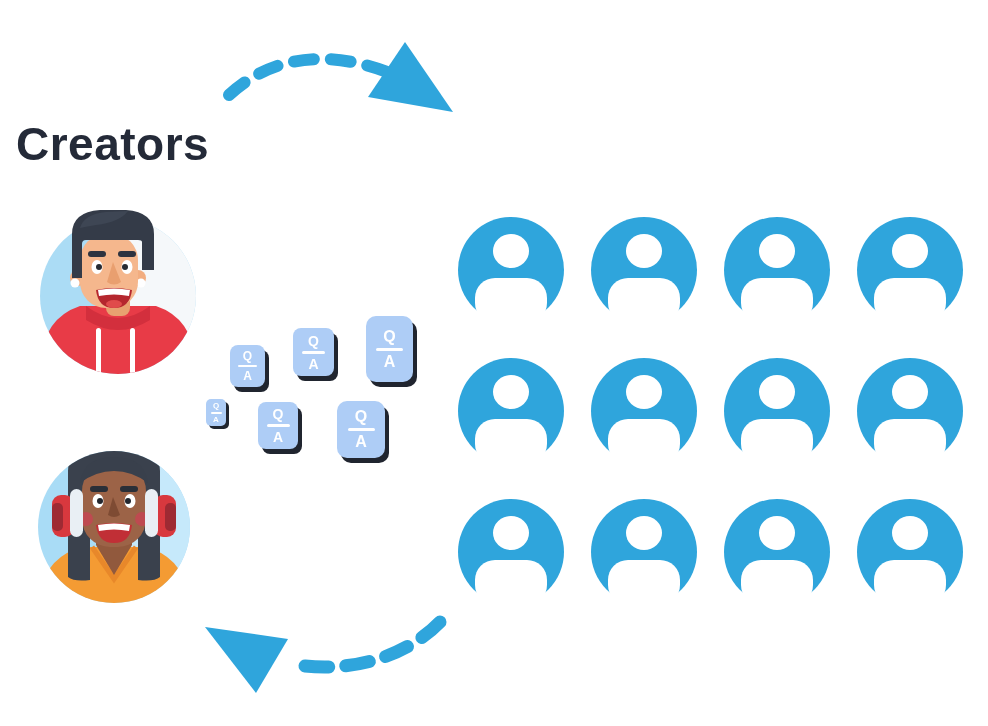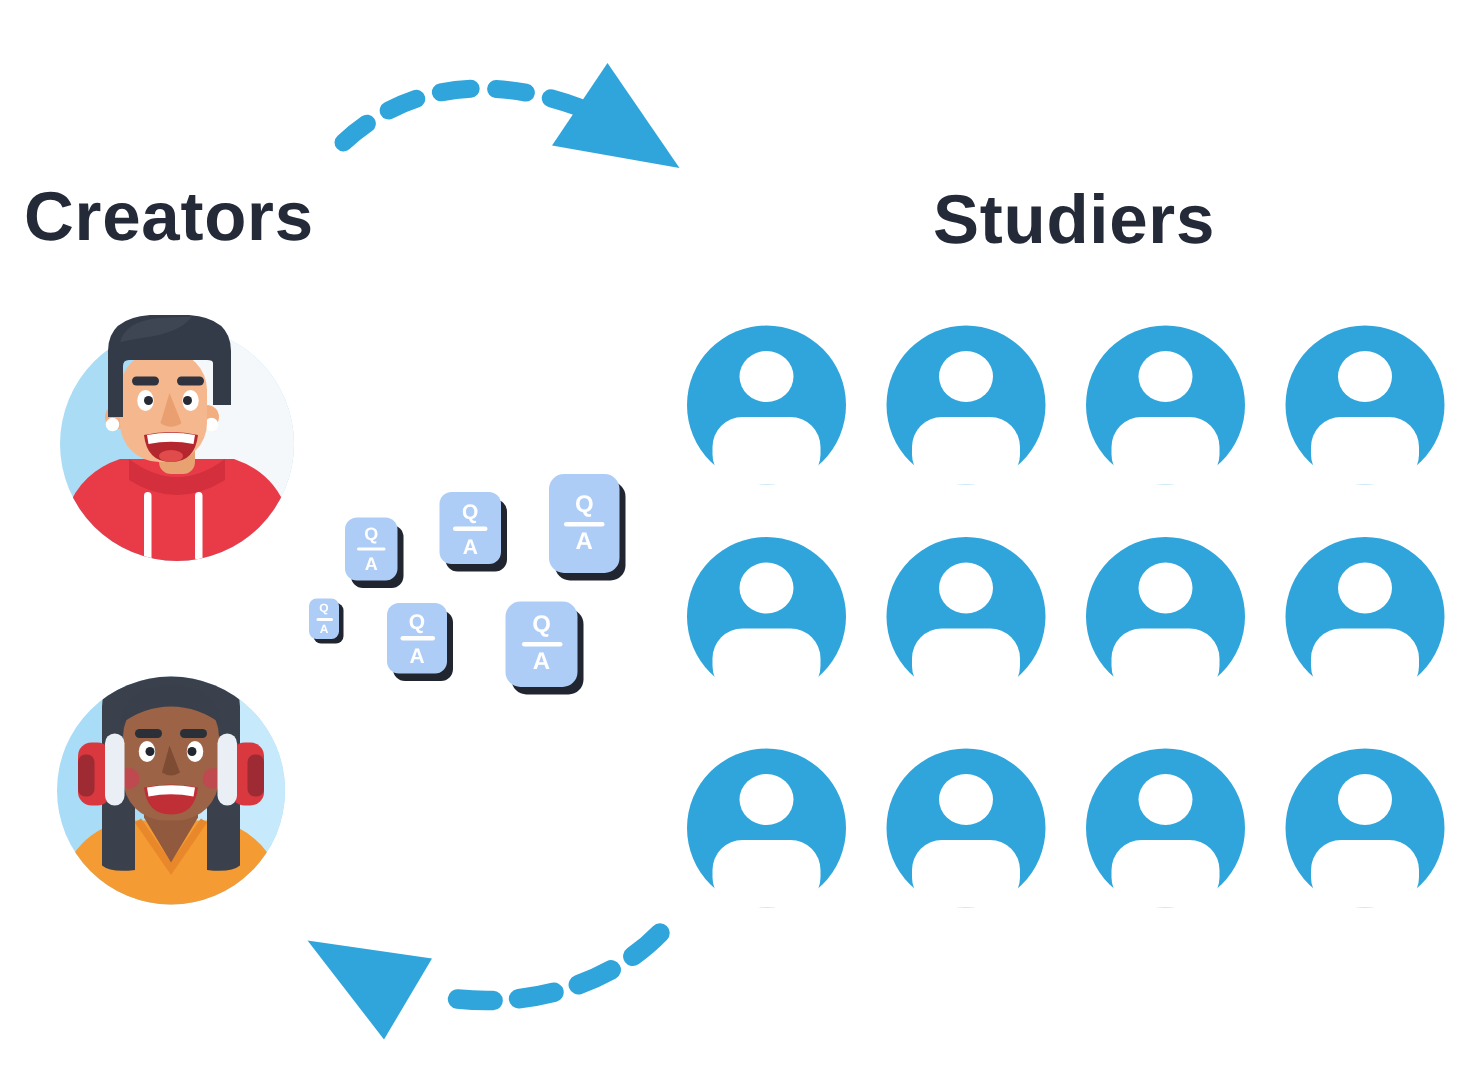--- a/index.html
+++ b/index.html
@@ -66,21 +66,20 @@
 <body>
 
 <div class="stage">
 
   <svg class="arrow-svg arrow-top" width="245" height="85" viewBox="0 0 245 85">
     <path d="M 14 60 C 55 22, 112 12, 180 40" fill="none" stroke="#2fa5dc" stroke-width="12" stroke-linecap="round" stroke-dasharray="20 17"></path>
     <polygon points="153,62 190,7 238,77" fill="#2fa5dc"></polygon>
   </svg>
 
   <div class="heading heading-creators">Creators</div>
-  <div class="heading heading-studiers">Studiers</div>
 
   <svg class="avatar-svg avatar-man" width="176" height="180" viewBox="0 0 176 180">
     <defs>
         <clipPath id="manClip">
           <circle cx="88" cy="96" r="78"></circle>
         </clipPath>
       </defs>
     <circle cx="88" cy="96" r="78" fill="#abdcf5"></circle>
     <g clip-path="url(#manClip)">
       <ellipse cx="125" cy="80" rx="58" ry="62" fill="#f5f8fa"></ellipse>

